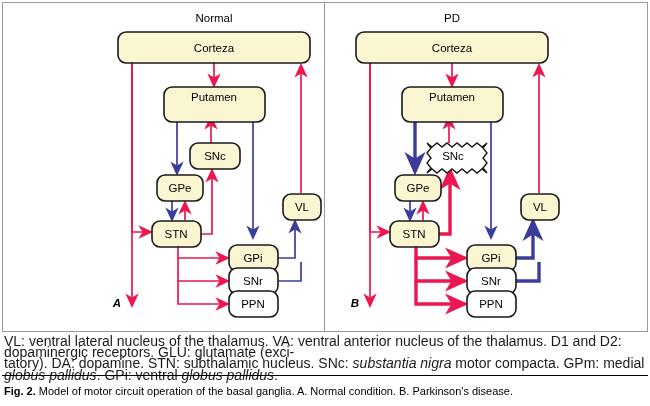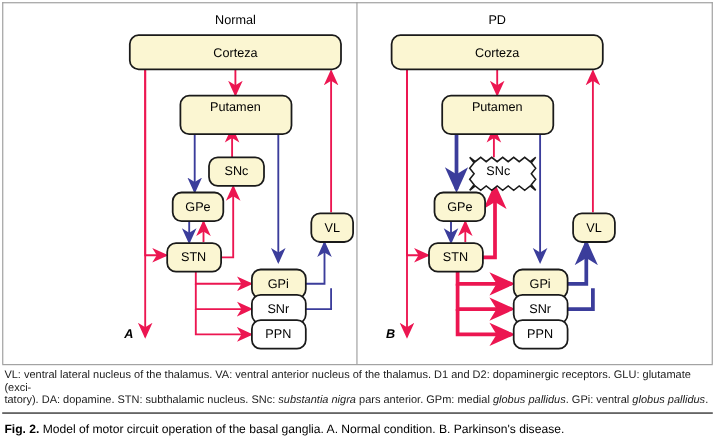--- a/index.html
+++ b/index.html
@@ -65,21 +65,21 @@
   .excit-thick { stroke: #EC1651; fill: none; stroke-width: 3.4; }
   .inhib-thick { stroke: #3B3D9B; fill: none; stroke-width: 3.4; }
   .ah-excit { fill: #EC1651; stroke: none; }
   .ah-inhib { fill: #3B3D9B; stroke: none; }
 
   .legend-block {
     position: absolute;
     left: 4px;
     top: 336px;
     width: 644px;
-    font-size: 10px;
+    font-size: 14px;
     line-height: 11.2px;
     color: #1a1a1a;
     font-family: "Liberation Sans", sans-serif;
   }
   .legend-block p { margin: 0; padding: 0; }
   .legend-block i { }
   .rule {
     position: absolute;
     left: 2px;
     top: 375px;
@@ -294,21 +294,21 @@
           <text class="node-label" x="491" y="304.5">PPN</text>
         </g>
 
         <text class="panel-letter" x="355" y="307">B</text>
       </g>
     </svg>
   </div>
 
   <div class="legend-block">
     <p>VL: ventral lateral nucleus of the thalamus. VA: ventral anterior nucleus of the thalamus. D1 and D2: dopaminergic receptors. GLU: glutamate (exci-</p>
-    <p><span>tatory). DA: dopamine. STN: subthalamic nucleus. SNc: </span><i>substantia nigra</i><span> pars anterior. GPm: medial </span><i>globus pallidus</i><span>. GPi: ventral </span><i>globus pallidus</i><span>.</span></p>
+    <p><span>tatory). DA: dopamine. STN: subthalamic nucleus. SNc: </span><i>substantia nigra</i><span> motor compacta. GPm: medial </span><i>globus pallidus</i><span>. GPi: ventral </span><i>globus pallidus</i><span>.</span></p>
   </div>
 
   <div class="rule"></div>
 
   <div class="fig-caption">
     <span class="fignum">Fig. 2.</span>
     <span>Model of motor circuit operation of the basal ganglia. A. Normal condition. B. Parkinson's disease.</span>
   </div>
 
 </div>

